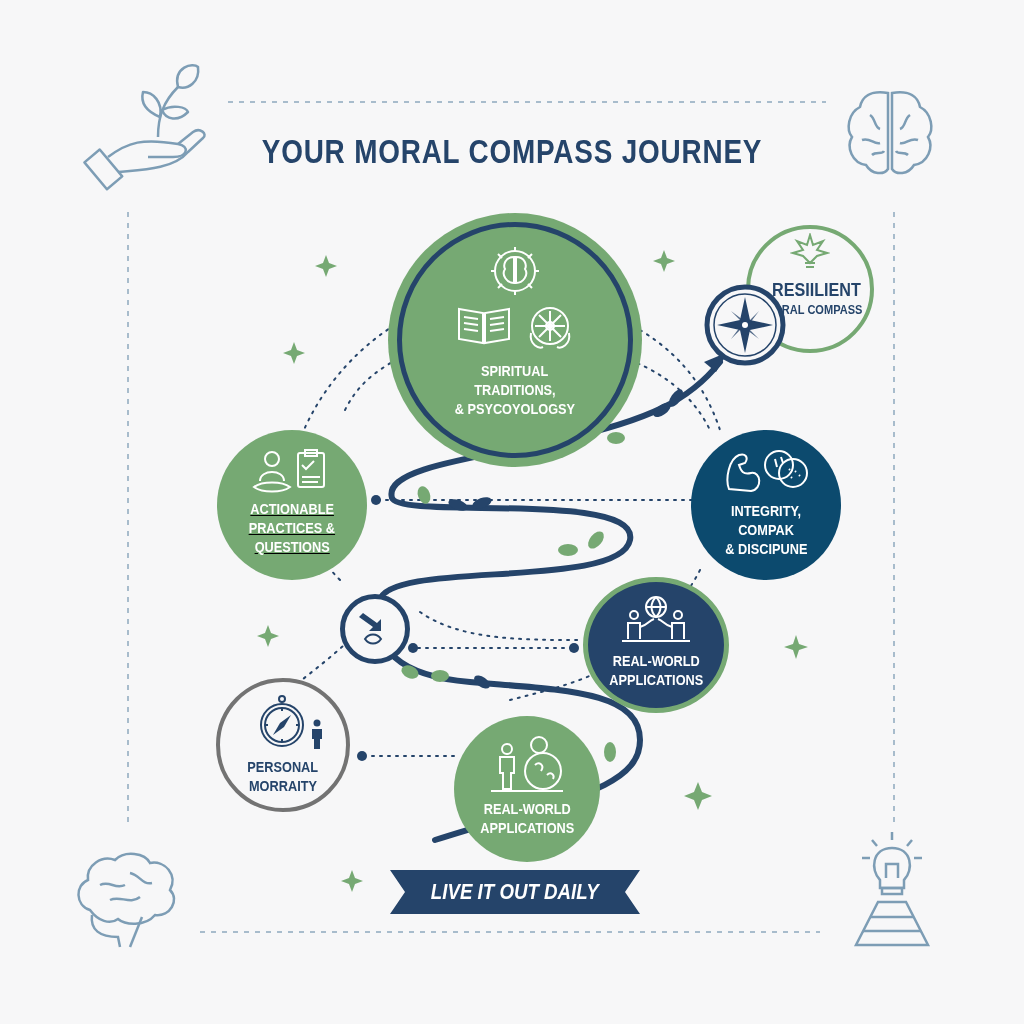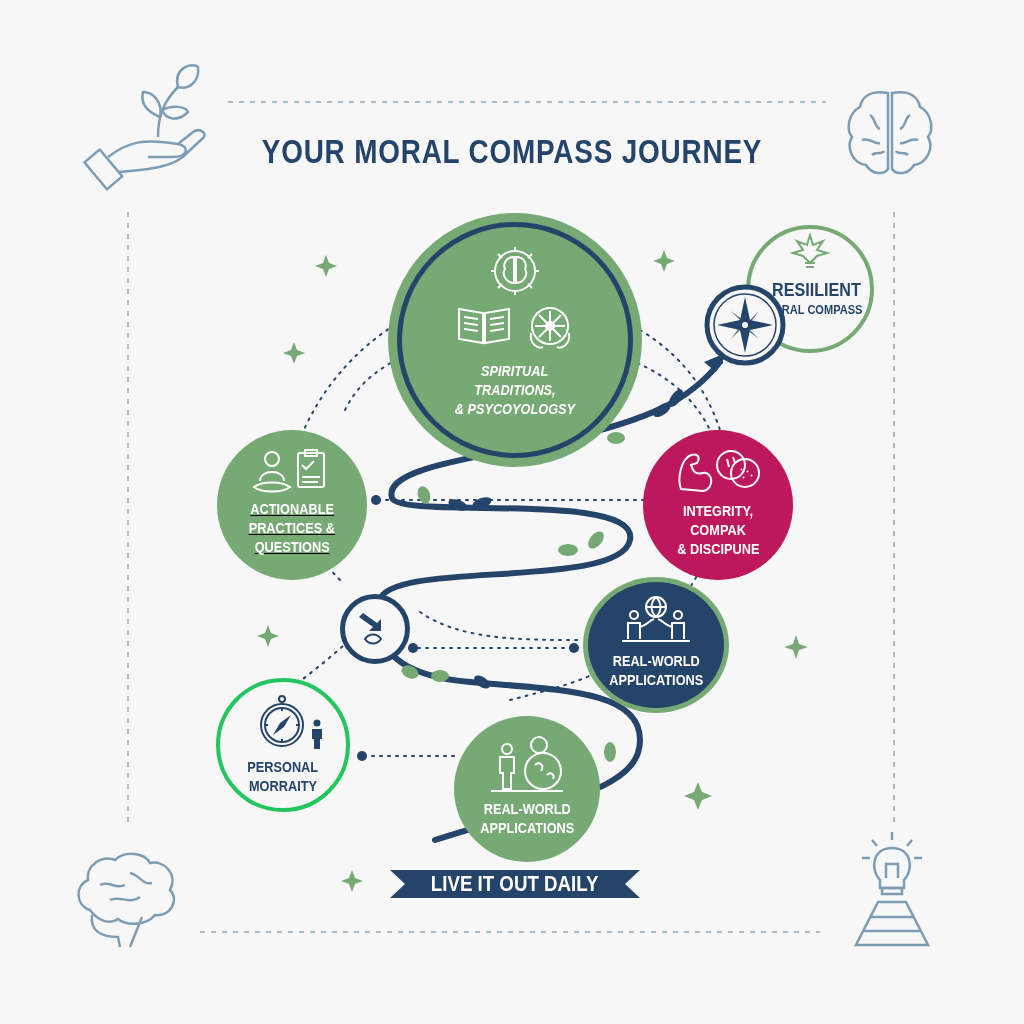--- a/index.html
+++ b/index.html
@@ -3,21 +3,21 @@
 <meta charset="utf-8">
 <style>
   html, body { margin:0; padding:0; }
   body { width:1024px; height:1024px; background:#f7f7f8; position:relative; overflow:hidden; font-family:"Liberation Sans", "DejaVu Sans", sans-serif; }
   .abs { position:absolute; }
   svg.layer { position:absolute; left:0; top:0; width:1024px; height:1024px; }
   .title { position:absolute; left:0; width:1024px; top:132px; text-align:center; font-family:"Liberation Sans Narrow","Liberation Sans",sans-serif; font-weight:bold; font-size:34px; letter-spacing:1px; color:#25446a; transform:scaleX(0.82); transform-origin:center; }
   .node { position:absolute; border-radius:50%; display:flex; flex-direction:column; align-items:center; justify-content:center; text-align:center; box-sizing:border-box; }
   .lbl { font-family:"Liberation Sans",sans-serif; font-weight:bold; color:#fff; font-size:15px; line-height:19px; text-transform:uppercase; transform:scaleX(0.85); }
   .lbl-dark { color:#25446a; }
-  .banner { position:absolute; left:390px; top:870px; width:250px; height:28px; background:#25446a; clip-path:polygon(0 0,100% 0,94% 50%,100% 100%,0 100%,6% 50%); display:flex; align-items:center; justify-content:center; }
+  .banner { position:absolute; left:390px; top:870px; width:250px; height:44px; background:#25446a; clip-path:polygon(0 0,100% 0,94% 50%,100% 100%,0 100%,6% 50%); display:flex; align-items:center; justify-content:center;font-style:italic; }
   .banner span { color:#fff; font-weight:bold; font-size:22px; transform:scaleX(0.85); font-family:"Liberation Sans",sans-serif; }
   .resilient-t1 { position:absolute; left:772px; top:279px; font-weight:bold; color:#25446a; font-size:19px; transform:scaleX(0.85); transform-origin:left; font-family:"Liberation Sans",sans-serif; }
   .resilient-t2 { position:absolute; left:764px; top:302px; font-weight:bold; color:#25446a; font-size:13px; transform:scaleX(0.85); transform-origin:left; font-family:"Liberation Sans",sans-serif; }
 </style>
 </head>
 <body>
 
 <svg class="layer" viewBox="0 0 1024 1024">
 
   <g stroke="#8fa9bd" stroke-width="1.5" stroke-dasharray="5,6" fill="none">
@@ -119,21 +119,21 @@
     <path d="M36,48 L36,34 L48,34 L48,48"></path>
     <rect x="32" y="58" width="20" height="6"></rect>
     <path d="M28,72 L56,72 L78,115 L6,115z"></path>
     <line x1="20" y1="87" x2="64" y2="87"></line>
       <line x1="13" y1="101" x2="71" y2="101"></line>
   </g>
 </svg>
 
 <div class="title">YOUR MORAL COMPASS JOURNEY</div>
 
-<div class="node" style="left:388px;top:213px;width:254px;height:254px;background:#76a973;font-style:italic;">
+<div class="node" style="left:388px;top:213px;width:254px;height:254px;background:#76a973;">
   <div style="position:absolute;left:9px;top:9px;width:236px;height:236px;border-radius:50%;border:5px solid #25446a;box-sizing:border-box;"></div>
   <svg width="56" height="56" viewBox="0 0 56 56" style="margin-top:-20px">
     <g fill="none" stroke="#fff" stroke-width="2">
       <circle cx="28" cy="28" r="20"></circle>
       <path d="M28,4 L28,9 M28,47 L28,52 M4,28 L9,28 M47,28 L52,28 M11,11 L15,15 M41,41 L45,45 M45,11 L41,15 M11,45 L15,41"></path>
       <path d="M27,14 C18,14 16,22 18,26 C14,32 20,40 27,40z M29,14 C38,14 40,22 38,26 C42,32 36,40 29,40z"></path>
     </g>
   </svg>
   <div style="display:flex;gap:12px;margin-top:4px;">
     <svg width="58" height="44" viewBox="0 0 58 44">
@@ -182,21 +182,21 @@
       <rect x="46" y="4" width="26" height="34" rx="2"></rect>
       <rect x="53" y="1" width="12" height="6"></rect>
       <path d="M50,16 L54,20 L62,12 M50,28 L68,28 M50,33 L66,33"></path>
     </g>
   </svg>
   <div class="lbl" style="margin-top:6px;">ACTIONABLE</div>
   <div class="lbl">PRACTICES &amp;</div>
   <div class="lbl">QUESTIONS</div>
 </div>
 
-<div class="node" style="left:643px;top:430px;width:150px;height:150px;background:#be185d;">
+<div class="node" style="left:691px;top:430px;width:150px;height:150px;background:#0c4a6e;">
   <svg width="90" height="44" viewBox="0 0 90 44" style="margin-top:-4px">
     <g fill="none" stroke="#fff" stroke-width="2">
       <path d="M8,40 C4,30 8,10 18,6 C24,4 28,8 24,14 L18,16 C20,22 22,26 30,24 C40,22 42,40 30,42z"></path>
       <circle cx="58" cy="16" r="14"></circle>
       <circle cx="72" cy="24" r="14"></circle>
       <path d="M68,20 l1,1 M74,22 l1,1 M70,28 l1,1 M78,26 l1,1 M54,10 L56,18 M60,8 L62,14"></path>
     </g>
   </svg>
   <div class="lbl" style="margin-top:8px;">INTEGRITY, COMPAK</div>
   <div class="lbl">&amp; DISCIPUNE</div>
@@ -221,21 +221,21 @@
 
 <div class="node" style="left:340px;top:594px;width:70px;height:70px;border:5px solid #25446a;background:#f7f7f8;">
   <svg width="40" height="40" viewBox="0 0 40 40">
     <g fill="#25446a">
       <path d="M8,4 L22,14 L26,10 L26,22 L14,22 L18,18 L4,8z"></path>
       <path d="M10,30 C14,24 22,24 26,30 C22,36 14,36 10,30z" fill="none" stroke="#25446a" stroke-width="2"></path>
     </g>
   </svg>
 </div>
 
-<div class="node" style="left:216px;top:678px;width:134px;height:134px;border:4px solid #22c55e;background:#f7f7f8;">
+<div class="node" style="left:216px;top:678px;width:134px;height:134px;border:4px solid #737373;background:#f7f7f8;">
   <div style="display:flex;align-items:flex-end;gap:4px;margin-left:16px;">
     <svg width="48" height="54" viewBox="0 0 48 54">
       <g fill="none" stroke="#25446a" stroke-width="2">
         <circle cx="24" cy="4" r="3"></circle>
         <circle cx="24" cy="30" r="21"></circle>
         <circle cx="24" cy="30" r="17"></circle>
         <path d="M24,13 L24,16 M24,44 L24,47 M7,30 L10,30 M38,30 L41,30"></path>
       </g>
       <path d="M33,20 L26,32 L15,40 L22,28z" fill="#25446a"></path>
     </svg>

